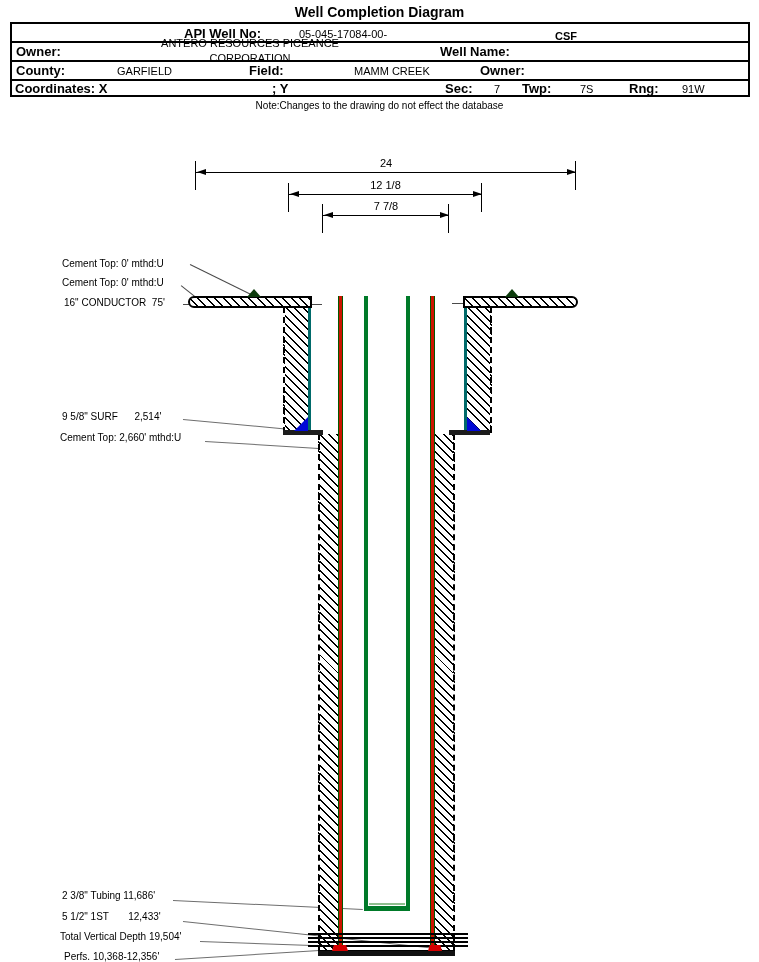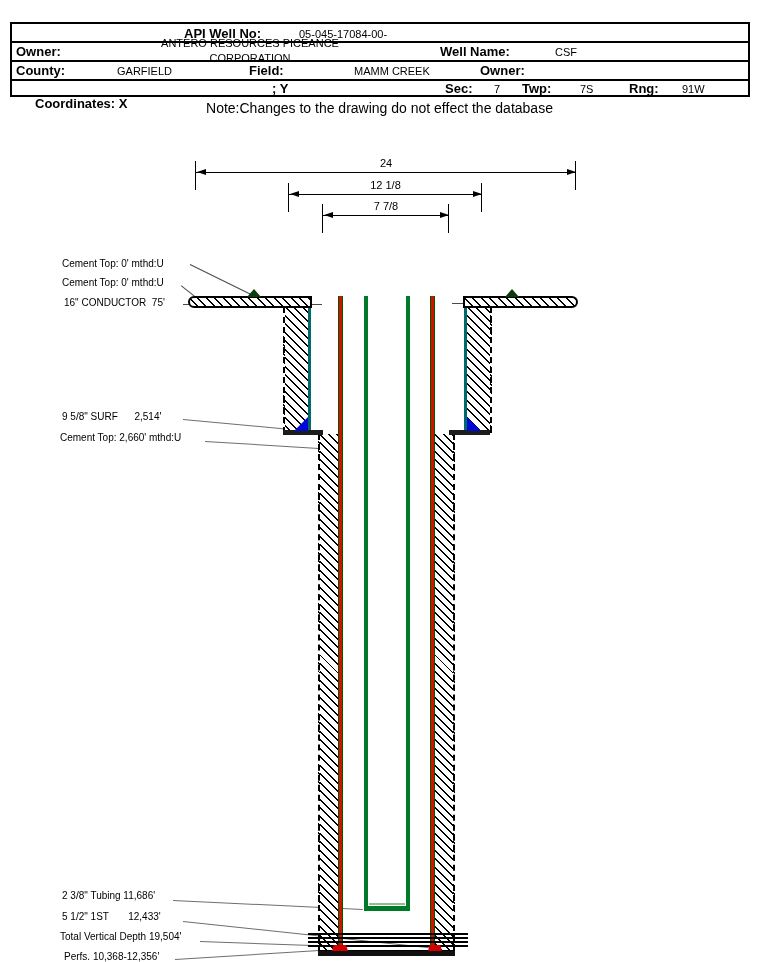--- a/index.html
+++ b/index.html
@@ -3,21 +3,21 @@
 <meta charset="utf-8">
 <style>
   * { margin:0; padding:0; box-sizing:border-box; }
   body { background:#fff; font-family:"Liberation Sans", sans-serif; }
   #page { position:relative; width:759px; height:962px; background:#fff; overflow:hidden; }
 
   .abs { position:absolute; }
   .title { font-weight:bold; font-size:14px; color:#000; }
   .tbl-label { font-weight:bold; font-size:13px; color:#000; white-space:pre; }
   .tbl-value { font-size:11px; color:#000; white-space:pre;text-align:center; }
-  .note { font-size:14px; color:#000; }
+  .note { font-size:10px; color:#000; }
 
   .hatch { background-image: repeating-linear-gradient(45deg,#ffffff 0px,#ffffff 4.6px,#000000 4.6px,#000000 6px); }
 
   .dlabel { position:absolute; font-size:10px; color:#000; white-space:pre; }
 
   .leader { position:absolute; height:1.3px; background:#4a4a4a; transform-origin:0 50%; z-index:1; }
   .leader.gray { background:#6e6e6e; }
 
   .dim-label { position:absolute; font-size:11px; color:#000; text-align:center; }
   .dim-line { position:absolute; height:1.4px; background:#000; }
@@ -38,45 +38,46 @@
   .tri-blue-r { position:absolute; width:0; height:0; z-index:6;
     border-right:14px solid transparent; border-bottom:14px solid #0008d6; }
 
   .table-line { position:absolute; background:#000; }
 </style>
 </head>
 <body>
 
 <div id="page">
 
+  <div class="abs title" style="left:0; top:4; width:759px; top:4px; text-align:center;">Well Completion Diagram</div>
 
   <div class="abs" style="left:10px; top:22px; width:740px; height:75px; border:2px solid #000;">
 
     <div class="table-line" style="left:0; top:17px; width:736px; height:1.6px;"></div>
     <div class="table-line" style="left:0; top:36px; width:736px; height:1.6px;"></div>
     <div class="table-line" style="left:0; top:55px; width:736px; height:1.6px;"></div>
 
     <div class="abs tbl-label" style="left:172px; top:2px;">API Well No:</div>
     <div class="abs tbl-value" style="left:287px; top:4px;">05-045-17084-00-</div>
 
     <div class="abs tbl-value" style="left:118px; top:13px; width:240px; text-align:center; z-index:2;">ANTERO RESOURCES PICEANCE</div>
     <div class="abs tbl-value" style="left:118px; top:28px; width:240px; text-align:center; z-index:2;">CORPORATION</div>
 
     <div class="abs tbl-label" style="left:4px; top:20px;">Owner:</div>
     <div class="abs tbl-label" style="left:428px; top:20px;">Well Name:</div>
-    <div class="abs tbl-value" style="left:543px; top:22px;">CSF</div>
+    <div class="abs tbl-value" style="left:543px; top:6px;font-weight:bold;">CSF</div>
 
     <div class="abs tbl-label" style="left:4px; top:39px;">County:</div>
     <div class="abs tbl-value" style="left:105px; top:41px;">GARFIELD</div>
     <div class="abs tbl-label" style="left:237px; top:39px;">Field:</div>
     <div class="abs tbl-value" style="left:342px; top:41px;">MAMM CREEK</div>
     <div class="abs tbl-label" style="left:468px; top:39px;">Owner:</div>
     <div class="abs tbl-value" style="left:530px; top:41px;"></div>
 
-    <div class="abs tbl-label" style="left:3px; top:72px;margin-left:20px;">Coordinates: X</div>
+    <div class="abs tbl-label" style="left:3px; top:57px;">Coordinates: X</div>
     <div class="abs tbl-label" style="left:260px; top:57px;">; Y</div>
     <div class="abs tbl-label" style="left:433px; top:57px;">Sec:</div>
     <div class="abs tbl-value" style="left:482px; top:59px;">7</div>
     <div class="abs tbl-label" style="left:510px; top:57px;">Twp:</div>
     <div class="abs tbl-value" style="left:568px; top:59px;">7S</div>
     <div class="abs tbl-label" style="left:617px; top:57px;">Rng:</div>
     <div class="abs tbl-value" style="left:670px; top:59px;">91W</div>
   </div>
 
   <div class="abs note" style="left:0; top:100px; width:759px; text-align:center;">Note:Changes to the drawing do not effect the database</div>

